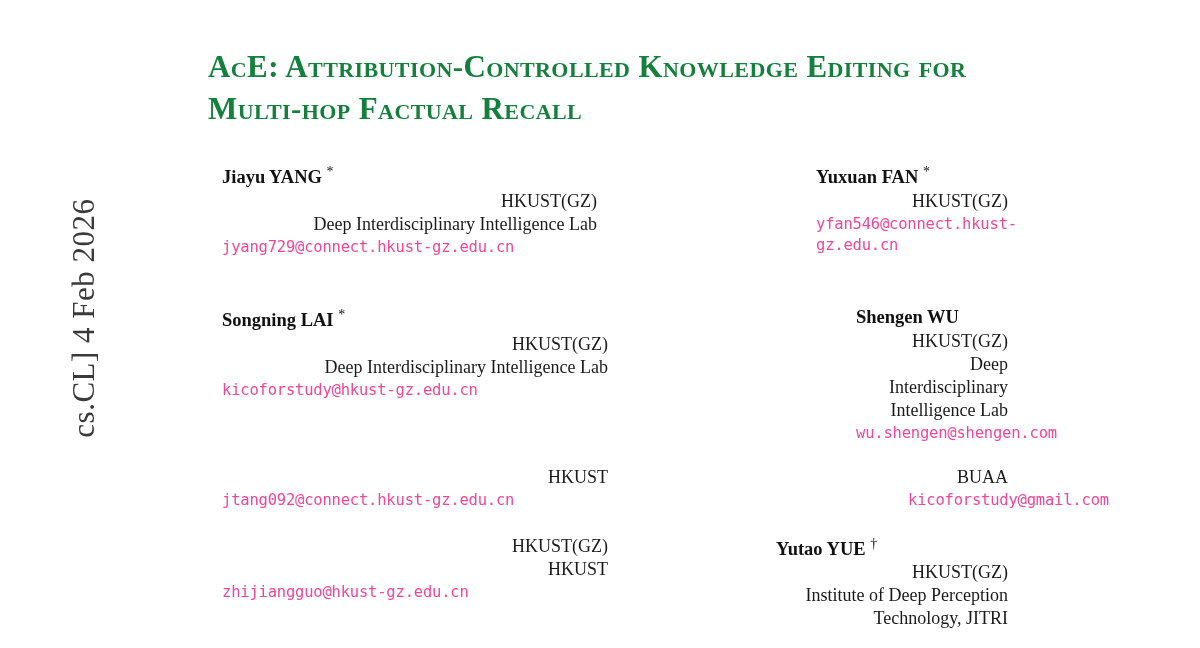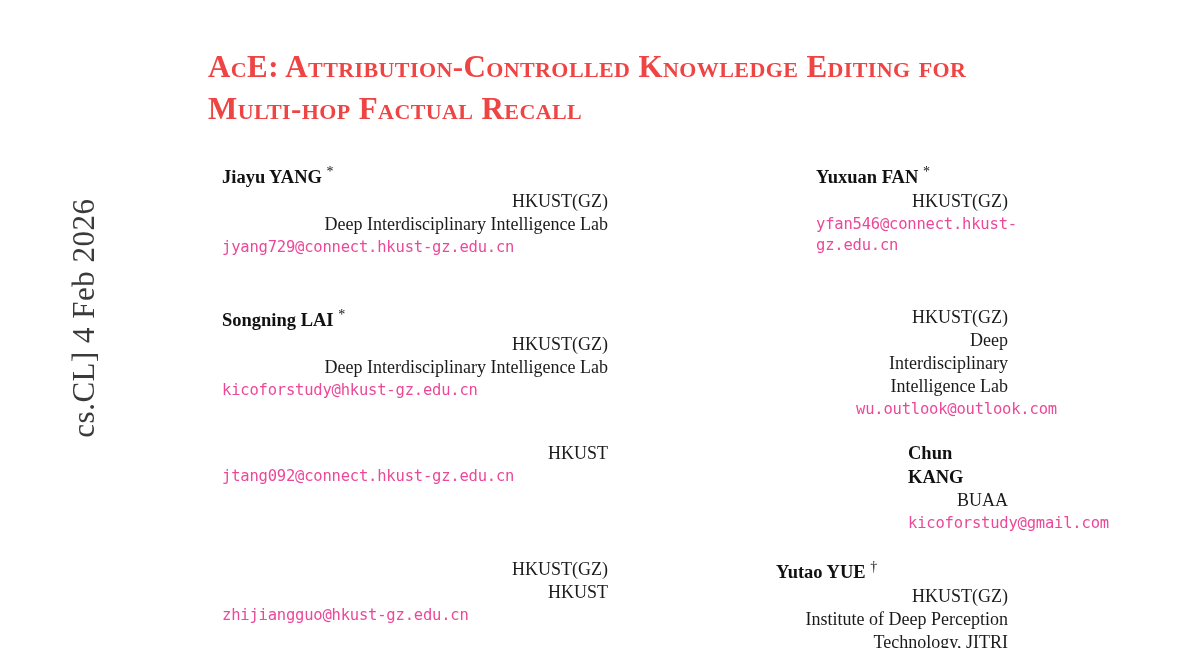--- a/index.html
+++ b/index.html
@@ -39,35 +39,35 @@
     left: 208px;
     top: 0;
     width: 800px;
   }
 
   .title {
     margin-top: 46px;
     font-family: "Liberation Serif", serif;
     font-size: 31px;
     line-height: 1.34;
-    color: #ef4444;
+    color: #15803d;
     font-variant: small-caps;
     letter-spacing: 0.4px;
     width: 790px;
   }
 
   .authors {
     margin-top: 34px;
   }
 
   .author-row {
     display: flex;
     margin-bottom: 24px;
   }
-  .author-row.r1 { margin-bottom: 28px; }
+  .author-row.r1 { margin-bottom: 28px; gap: 11px; }
   .author-row.r2 { margin-bottom: 22px; margin-top: 48px; }
   .author-row.r3 { margin-bottom: 24px; }
 
   .author {
     width: 50%;
     box-sizing: border-box;
   }
   
   .author.col-l { padding-left: 14px; }
   .author.c-r1r { padding-left: 208px; }
@@ -128,33 +128,33 @@
     </div>
 
     <div class="author-row r2">
       <div class="author col-l">
         <div class="a-name"><span>Songning LAI</span> <span class="sym">*</span></div>
         <div class="a-aff">HKUST(GZ)</div>
         <div class="a-aff">Deep Interdisciplinary Intelligence Lab</div>
         <div class="a-mail">kicoforstudy@hkust-gz.edu.cn</div>
       </div>
       <div class="author c-r2r">
+        <div class="a-name"><span>Shengen WU</span></div>
         <div class="a-aff">HKUST(GZ)</div>
         <div class="a-aff">Deep Interdisciplinary Intelligence Lab</div>
-        <div class="a-mail">wu.outlook@outlook.com</div>
+        <div class="a-mail">wu.shengen@shengen.com</div>
       </div>
     </div>
 
     <div class="author-row r3">
       <div class="author c-r3l">
         <div class="a-aff">HKUST</div>
         <div class="a-mail">jtang092@connect.hkust-gz.edu.cn</div>
       </div>
       <div class="author c-r3r">
-        <div class="a-name"><span>Chun KANG</span></div>
         <div class="a-aff">BUAA</div>
         <div class="a-mail">kicoforstudy@gmail.com</div>
       </div>
     </div>
 
     <div class="author-row r4">
       <div class="author col-l">
         <div class="a-aff">HKUST(GZ)</div>
         <div class="a-aff">HKUST</div>
         <div class="a-mail">zhijiangguo@hkust-gz.edu.cn</div>

